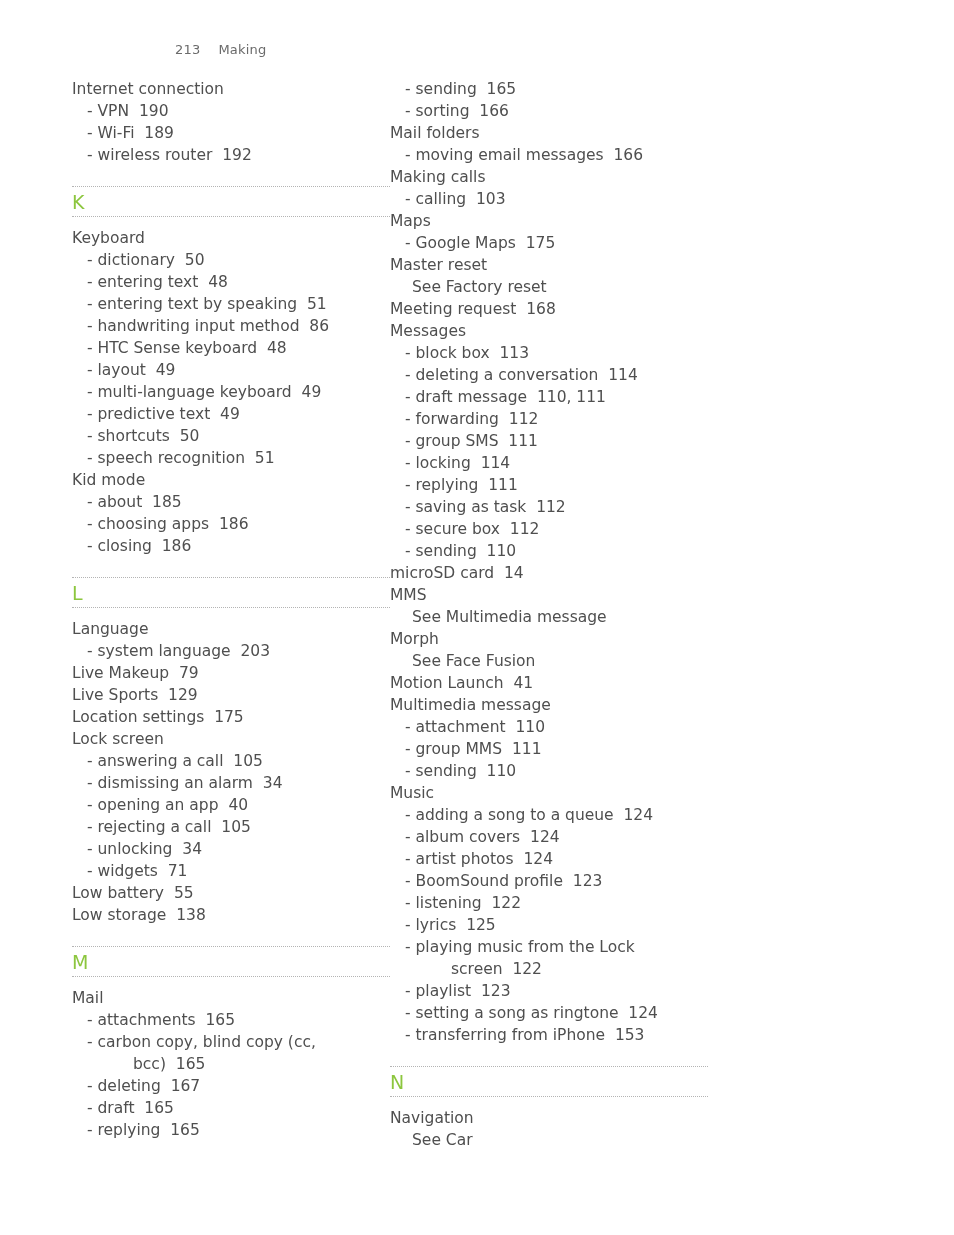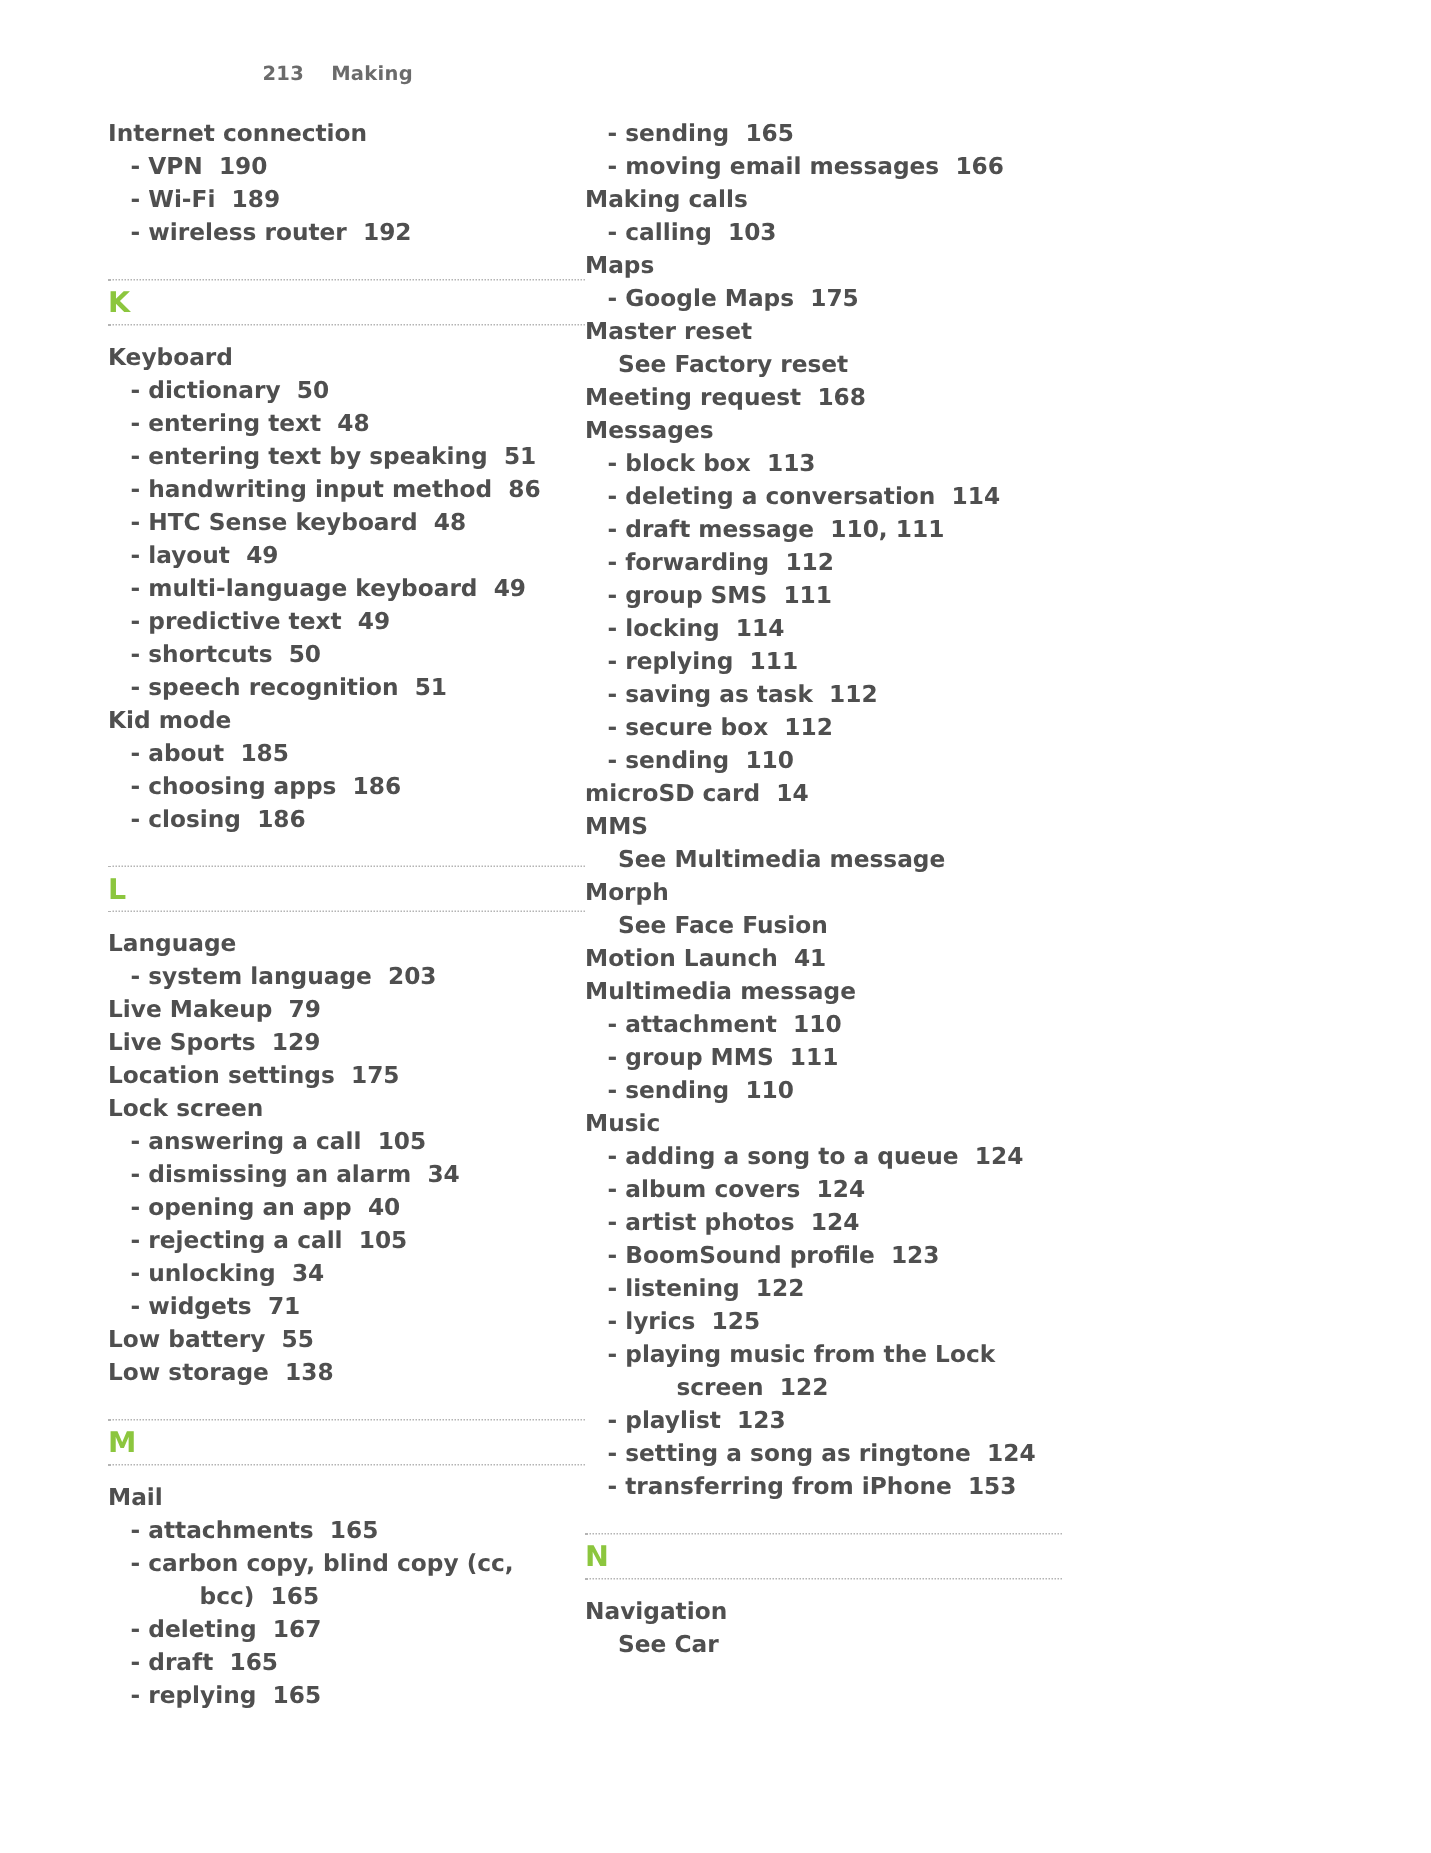--- a/index.html
+++ b/index.html
@@ -12,21 +12,20 @@
     height: 1235px;
     font-family: "DejaVu Sans", sans-serif;
     color: #4f4f4f;
     -webkit-font-smoothing: antialiased;
   }
   .page {
     position: relative;
     width: 923px;
     height: 1235px;
     box-sizing: border-box;
-    font-weight: bold;
   }
 
   
   .page-header {
     position: absolute;
     left: 175px;
     top: 42px;
     display: flex;
     align-items: baseline;
     gap: 18px;
@@ -161,20 +160,22 @@
           <div class="entry level-1">- attachments  165</div>
           <div class="entry level-1">- carbon copy, blind copy (cc,<span class="cont">bcc)  165</span></div>
           <div class="entry level-1">- deleting  167</div>
           <div class="entry level-1">- draft  165</div>
           <div class="entry level-1">- replying  165</div>
         </div>
       </div>
     <div class="col col-right">
         <div>
           <div class="entry level-1">- sending  165</div>
+          <div class="entry level-1">- sorting  166</div>
+          <div class="entry level-0">Mail folders</div>
           <div class="entry level-1">- moving email messages  166</div>
           <div class="entry level-0">Making calls</div>
           <div class="entry level-1">- calling  103</div>
           <div class="entry level-0">Maps</div>
           <div class="entry level-1">- Google Maps  175</div>
           <div class="entry level-0">Master reset</div>
           <div class="entry level-1 seeref">See Factory reset</div>
           <div class="entry level-0">Meeting request  168</div>
           <div class="entry level-0">Messages</div>
           <div class="entry level-1">- block box  113</div>

